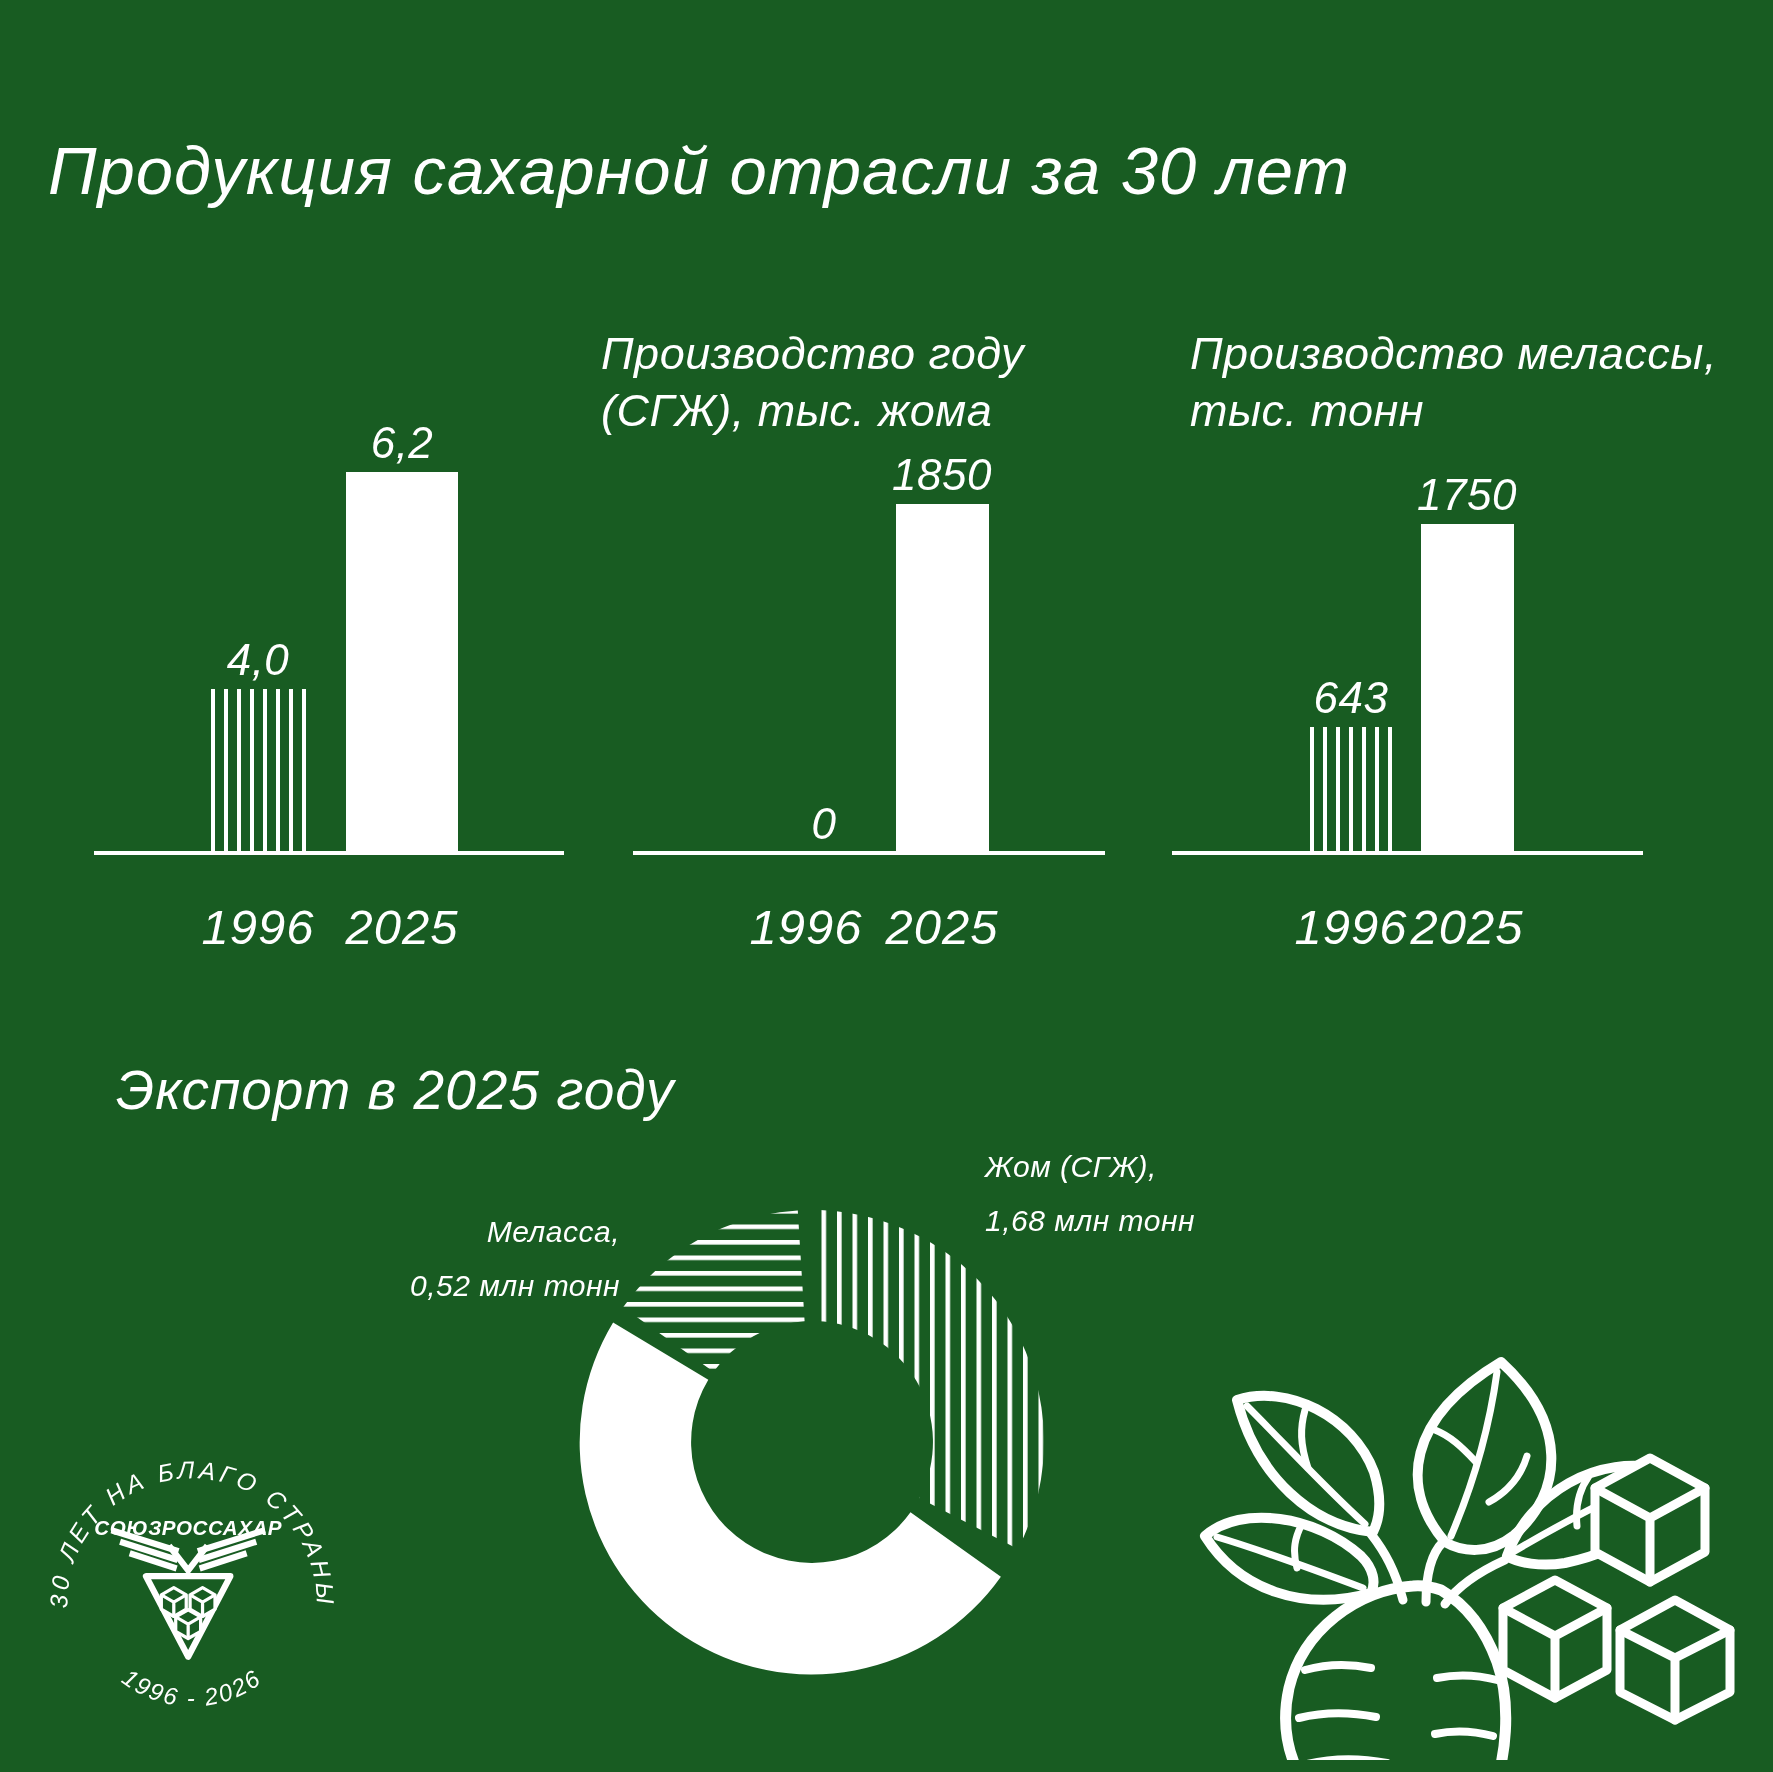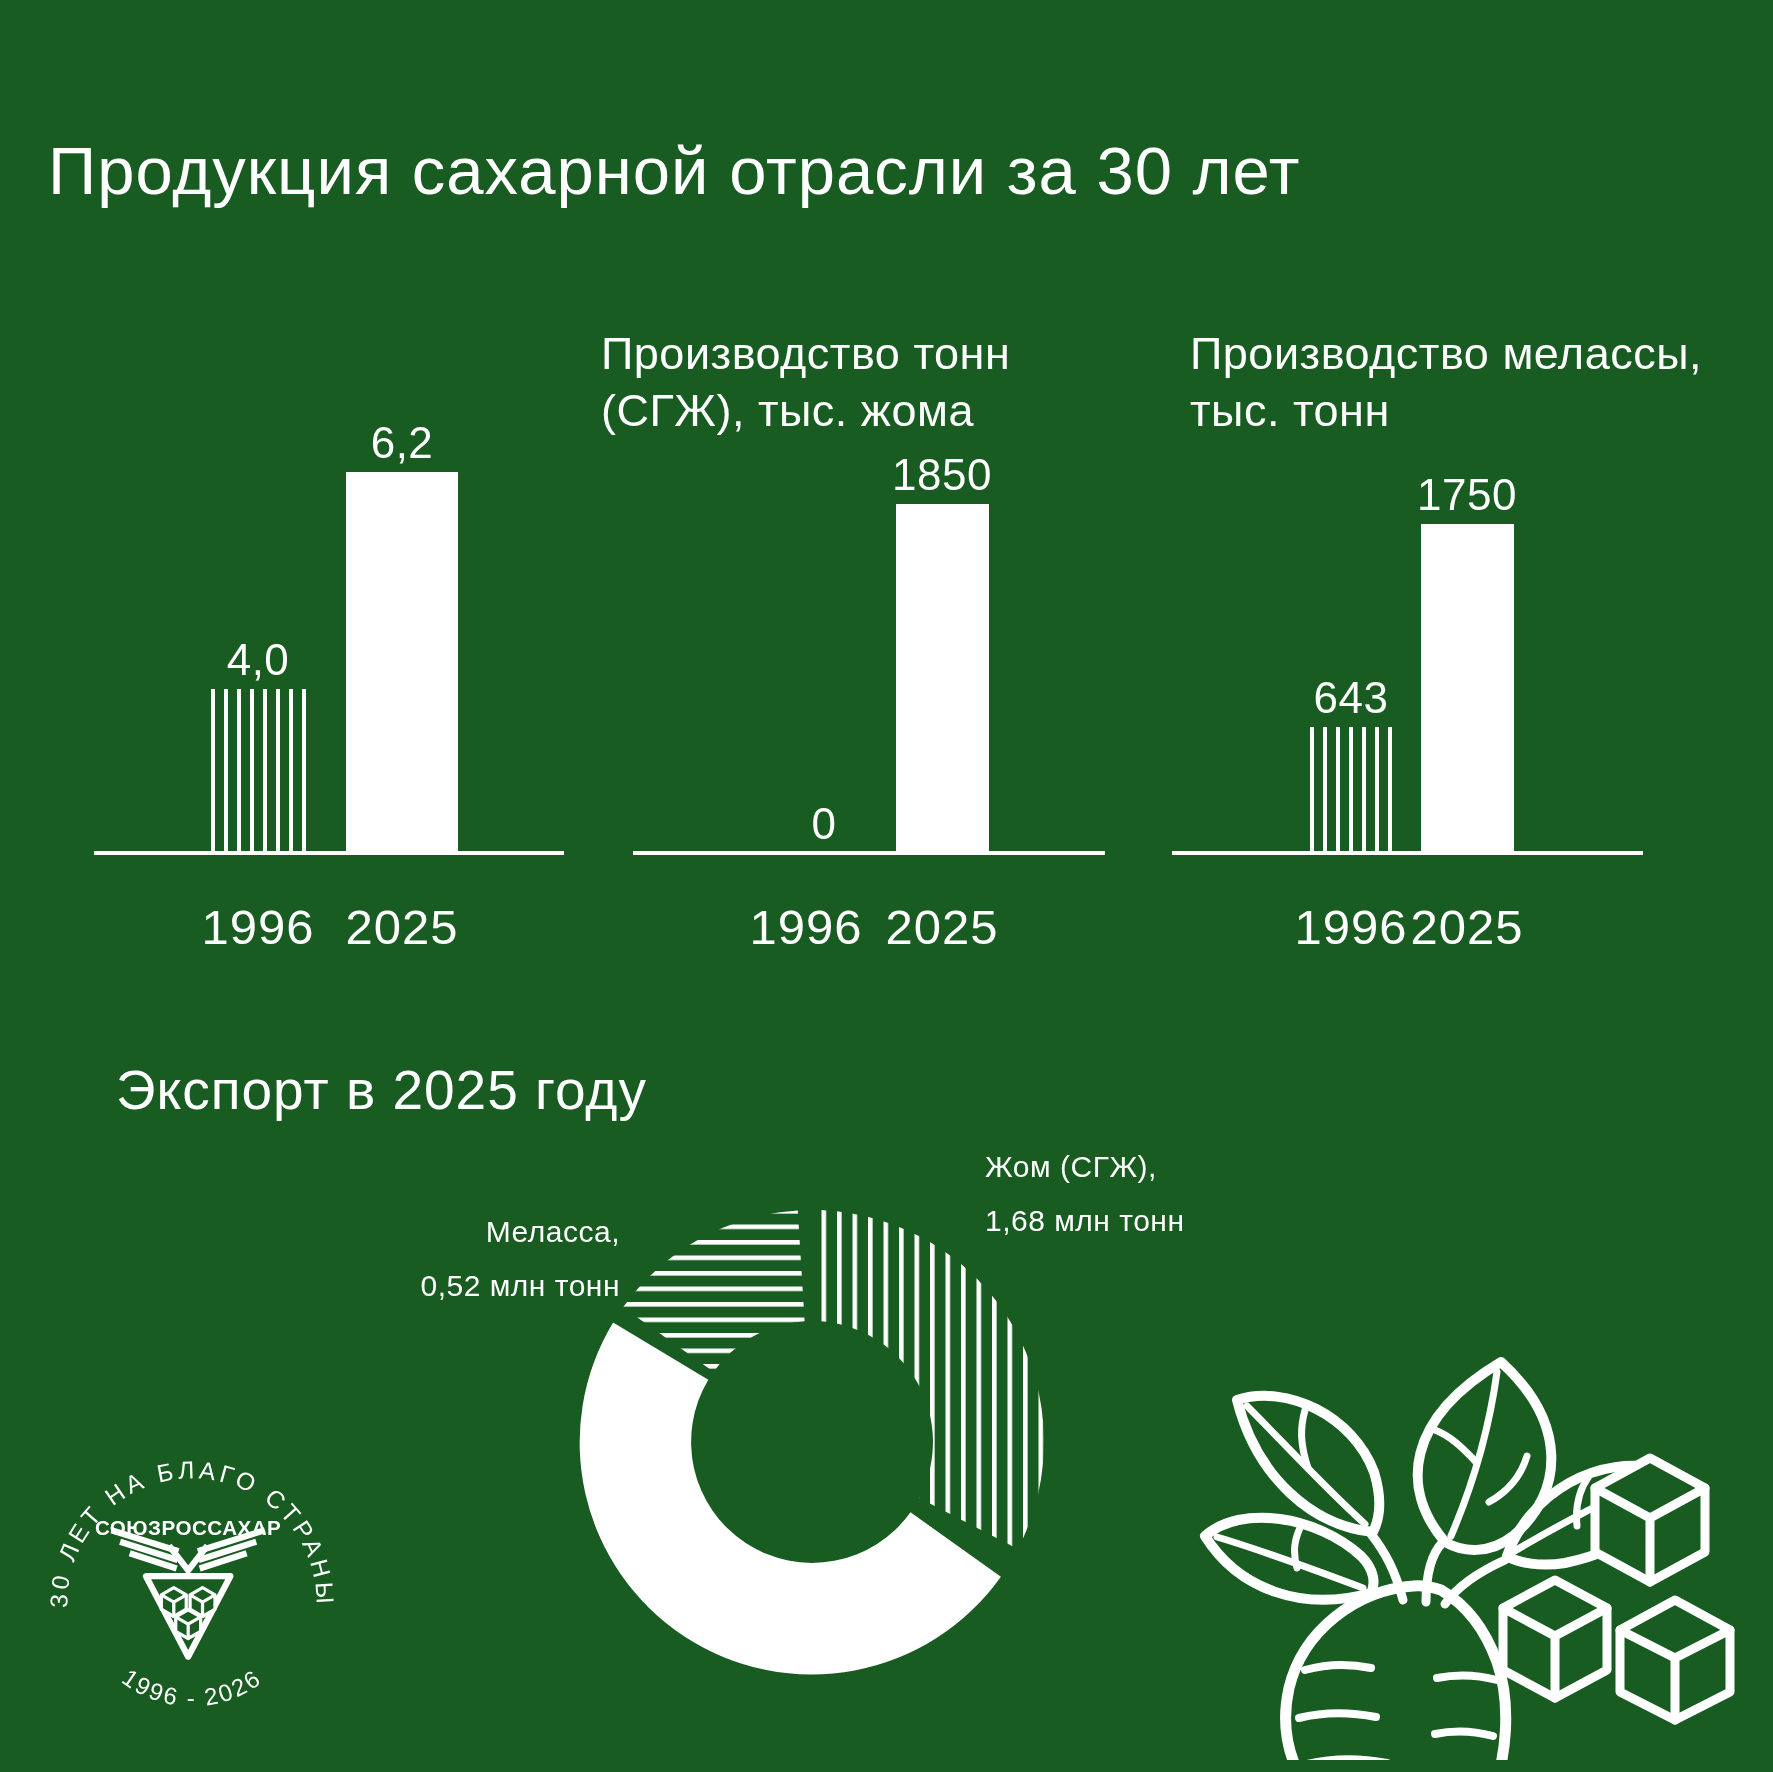--- a/index.html
+++ b/index.html
@@ -1,19 +1,20 @@
 <!DOCTYPE html>
 <html><head>
 <meta charset="utf-8">
 <style>
   html,body{margin:0;padding:0;background:#185C22;}
   .canvas{
     position:relative;width:1773px;height:1760px;overflow:hidden;
     background:#185C22;color:#fff;
     font-family:"Liberation Sans",sans-serif;
+    font-style:italic;
     -webkit-font-smoothing:antialiased;
   }
   .abs{position:absolute;}
   .page-title{font-size:67px;font-weight:500;letter-spacing:1px;white-space:nowrap;}
   .chart-title{font-size:45px;line-height:57px;letter-spacing:.5px;}
   .baseline{height:4px;background:#fff;}
   .bar{position:absolute;}
   .bar-solid{background:#fff;}
   .bar-hatched{background:repeating-linear-gradient(90deg,#fff 0 4.3px,transparent 4.3px 13px);}
   .value-label{width:220px;text-align:center;font-size:44px;letter-spacing:.5px;}
@@ -32,21 +33,21 @@
 
   <div class="bar bar-hatched" style="left:211px;top:689px;width:95px;height:164px;"></div>
   <div class="bar bar-solid" style="left:346px;top:472px;width:112px;height:381px;"></div>
   <div class="abs value-label" style="left:148px;top:635px;">4,0</div>
   <div class="abs value-label" style="left:292px;top:418px;">6,2</div>
   <div class="abs baseline" style="left:94px;top:851px;width:470px;"></div>
   <div class="abs year-label" style="left:148px;top:899px;">1996</div>
   <div class="abs year-label" style="left:292px;top:899px;">2025</div>
 
   <div class="abs chart-title" style="left:601px;top:325px;">
-    <div>Производство тонн</div>
+    <div>Производство году</div>
     <div>(СГЖ), тыс. жома</div>
   </div>
   <div class="bar bar-solid" style="left:896px;top:504px;width:93px;height:349px;"></div>
   <div class="abs value-label" style="left:714px;top:799px;">0</div>
   <div class="abs value-label" style="left:832px;top:450px;">1850</div>
   <div class="abs baseline" style="left:633px;top:851px;width:472px;"></div>
   <div class="abs year-label" style="left:696px;top:899px;">1996</div>
   <div class="abs year-label" style="left:832px;top:899px;">2025</div>
 
   <div class="abs chart-title" style="left:1158px;top:325px;margin-left:32px;">

